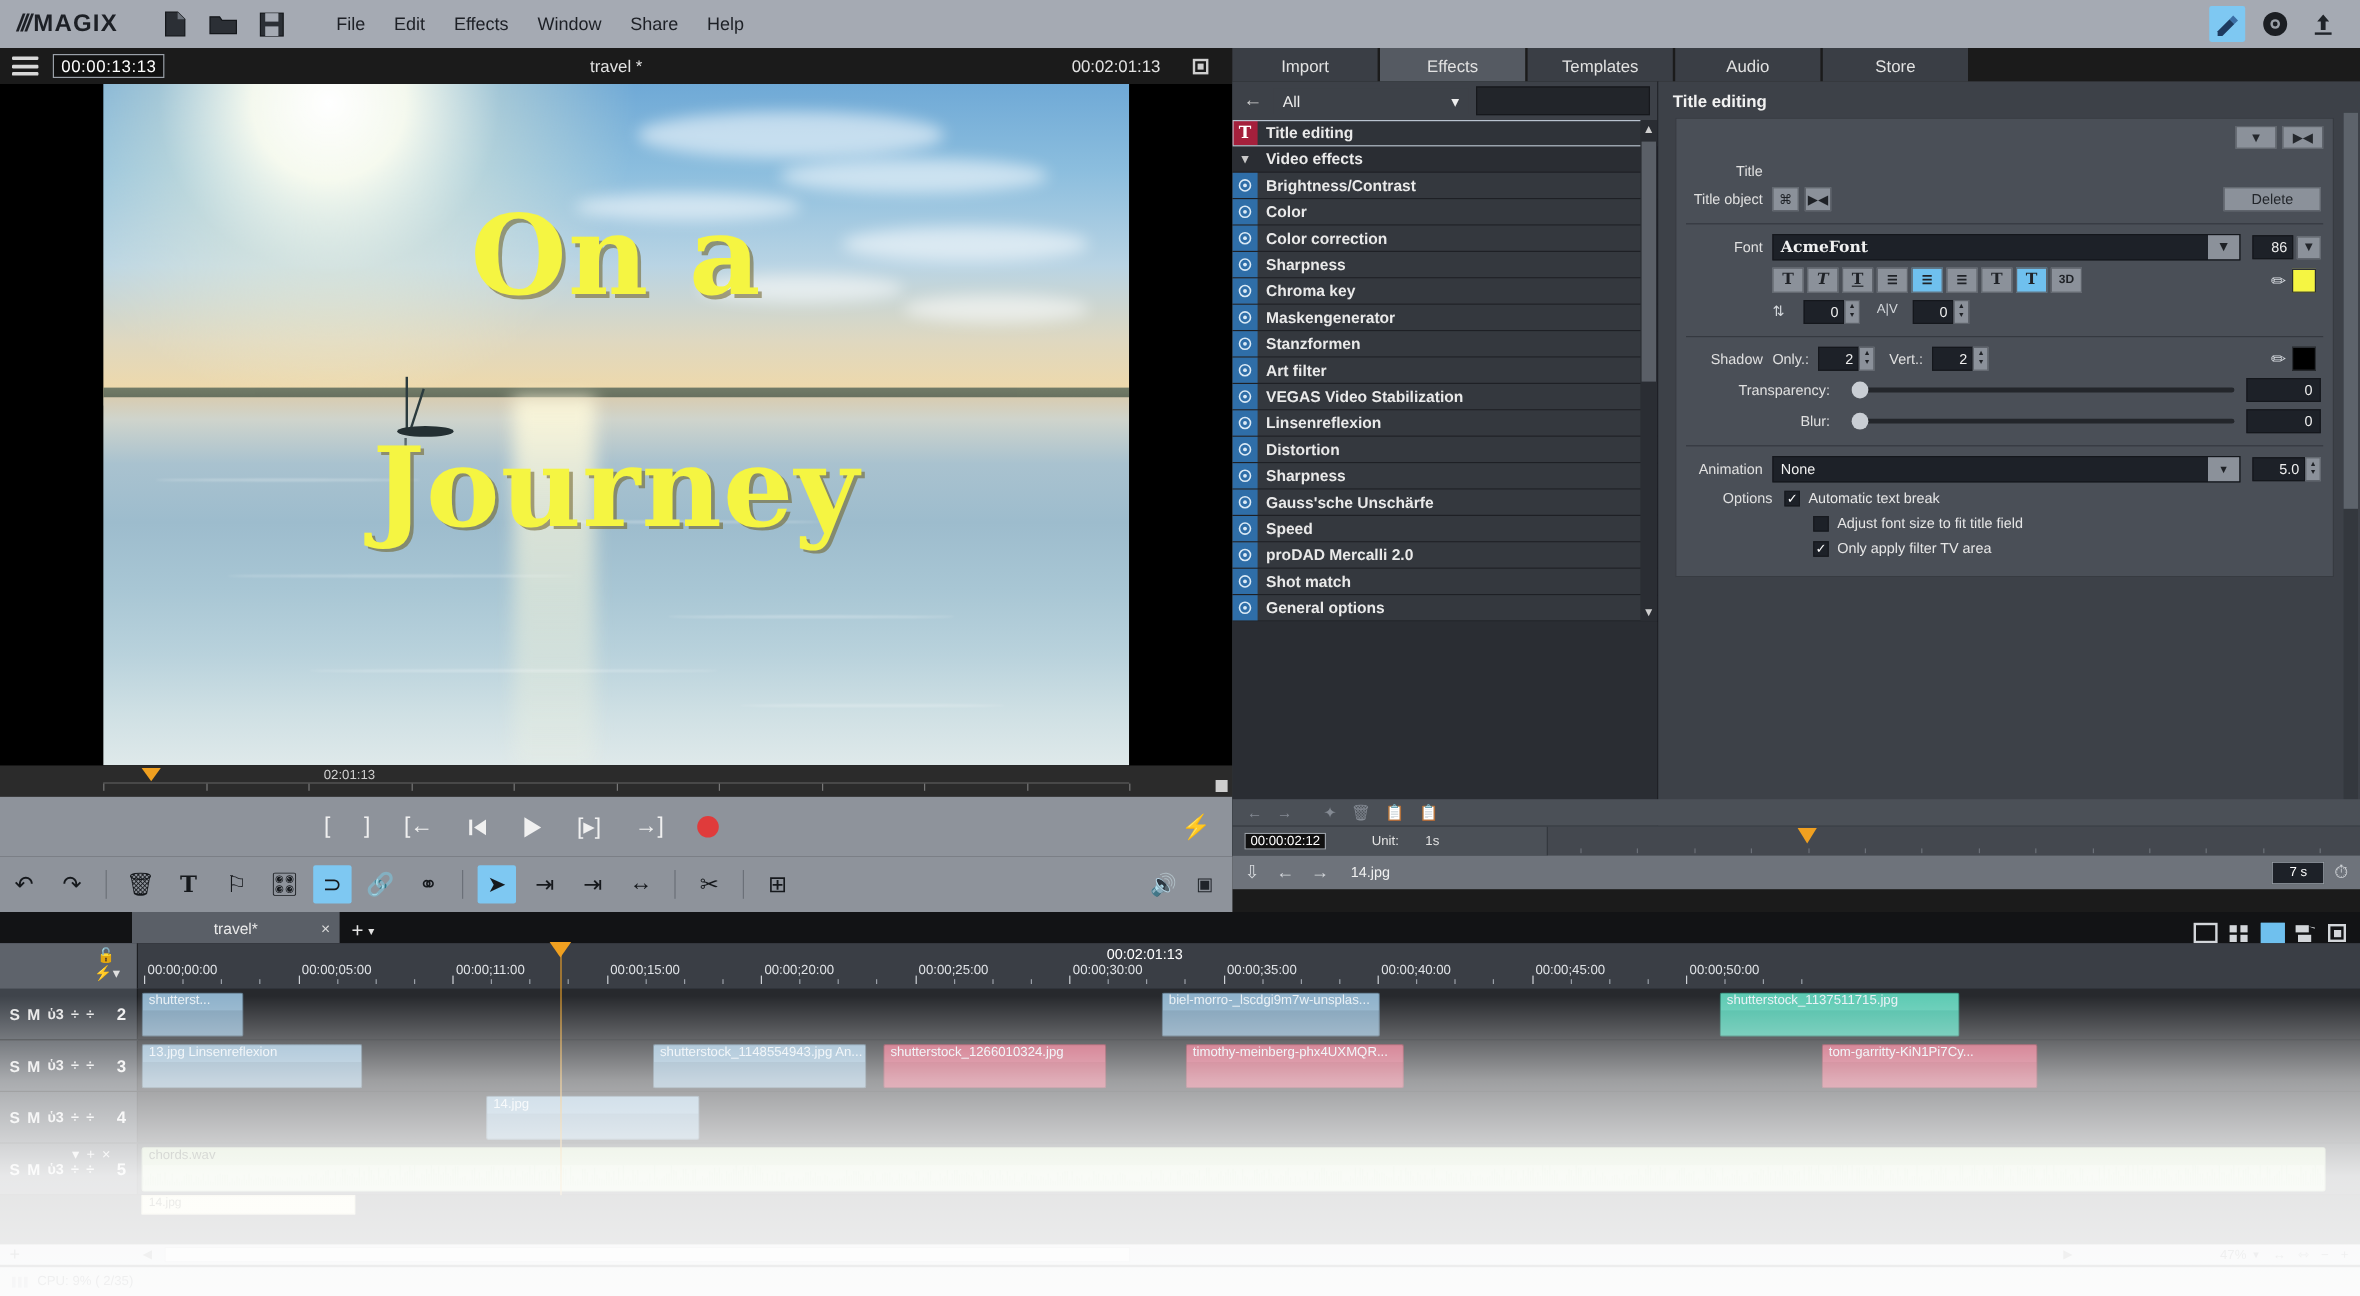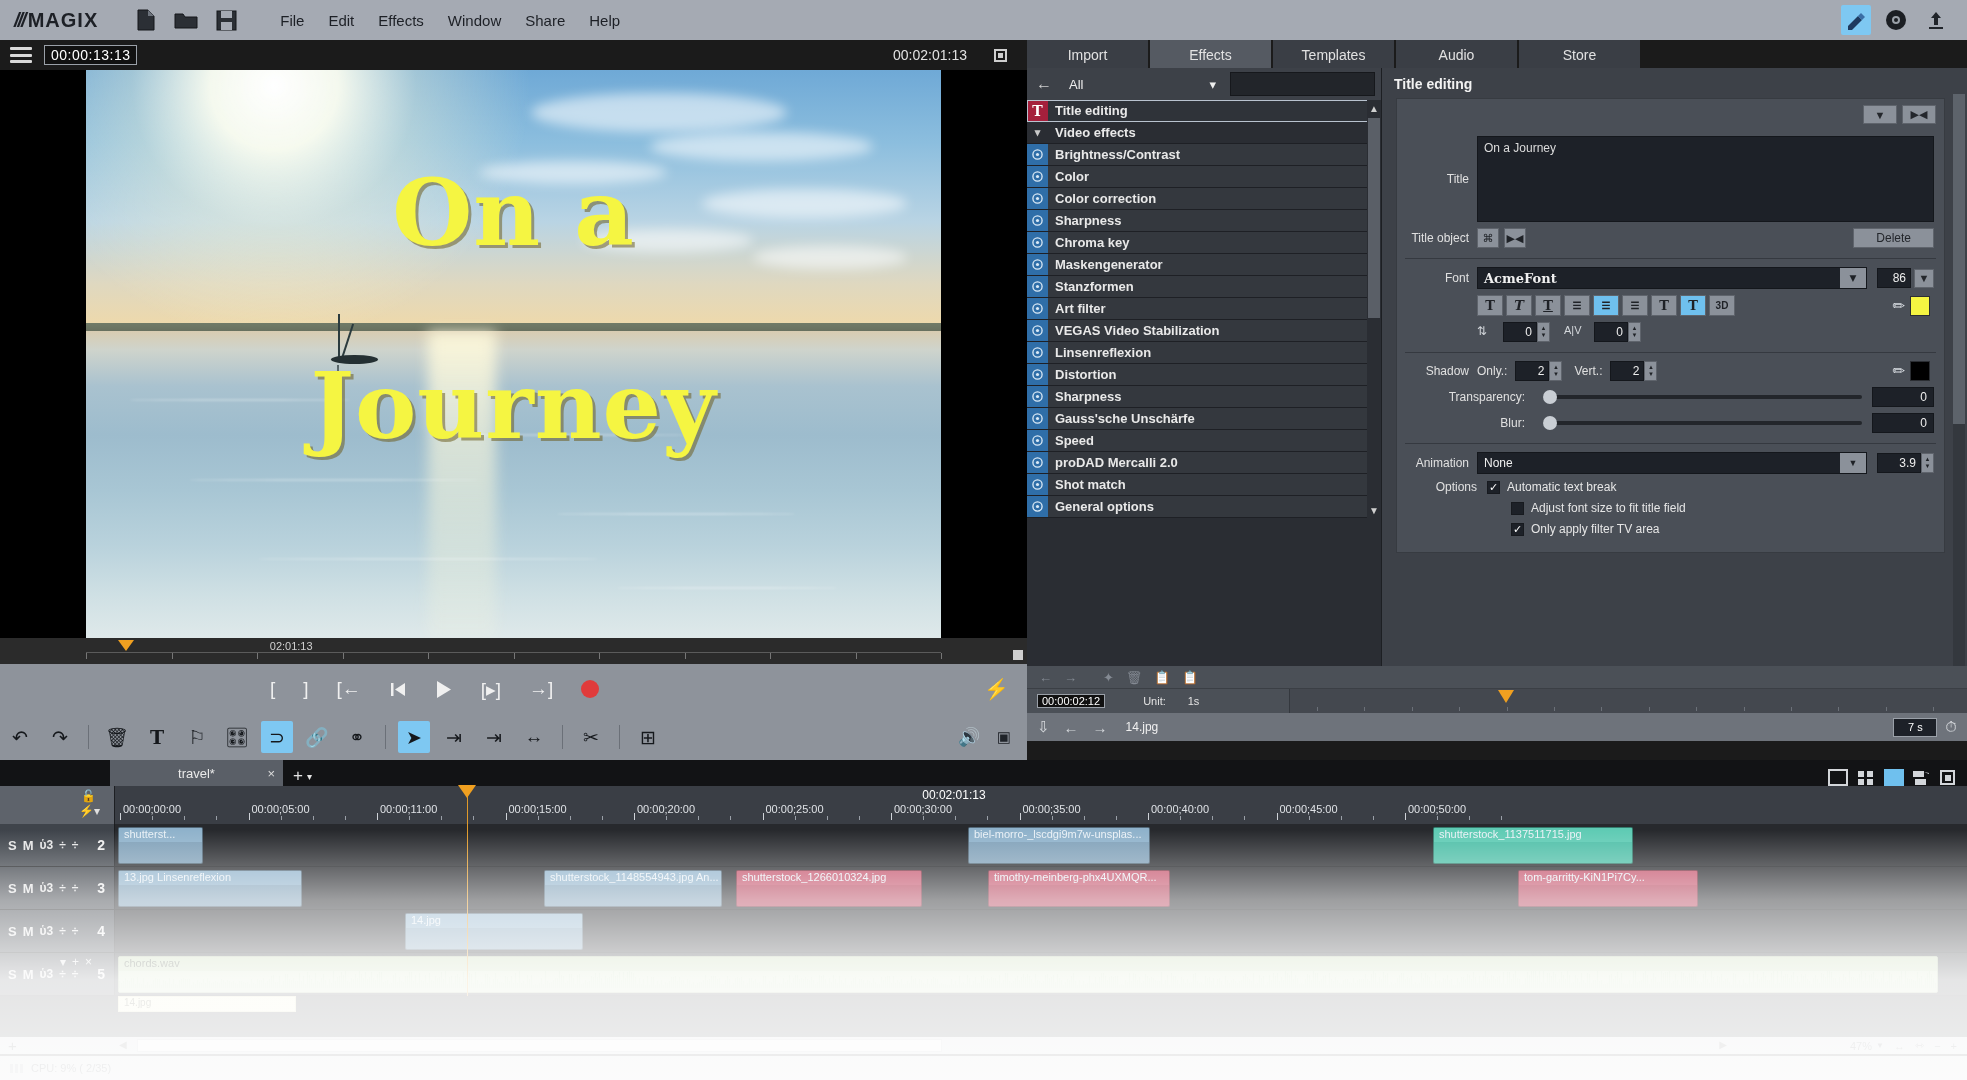--- a/index.html
+++ b/index.html
@@ -298,20 +298,21 @@
   </div>
 
   <div class="preview-pane">
     <div class="pv-header">
       <div class="hamburger">
           <i></i>
           <i></i>
           <i></i>
         </div>
       <div class="tc-box">00:00:13:13</div>
+      <div class="pv-title">travel *</div>
       <div class="pv-dur">00:02:01:13</div>
       <div class="pv-sq"></div>
     </div>
 
     <div class="video-wrap">
       <div class="video-frame">
         <div class="sky"></div>
         <div class="cloud" style="left:52%;top:4%;width:30%;height:7%;"></div>
         <div class="cloud" style="left:66%;top:11%;width:26%;height:5%;"></div>
         <div class="cloud" style="left:46%;top:16%;width:22%;height:4%;"></div>
@@ -575,21 +576,20 @@
         <div class="prop-title">Title editing</div>
         <div class="prop-card">
           <div class="prop-topbtns">
             <div class="sbtn">▼</div>
             <div class="sbtn">▶◀</div>
           </div>
 
           <div class="sec">
             <div class="row">
               <div class="lbl">Title</div>
-              <div class="ta">On a Journey</div>
             </div>
             <div class="row" style="margin-bottom:2px;">
               <div class="lbl">Title object</div>
               <div class="ibtn">⌘</div>
               <div class="ibtn">▶◀</div>
               <div class="delbtn">Delete</div>
             </div>
           </div>
 
           <div class="sec">
@@ -675,21 +675,21 @@
           </div>
 
           <div class="sec" style="border-bottom:none;">
             <div class="row">
               <div class="lbl">Animation</div>
               <div class="fontsel" style="font-family:'Liberation Sans',sans-serif;font-weight:normal;font-size:12px;">
                 <span>None</span>
                 <span class="dd">▼</span>
               </div>
               <div style="display:flex;align-items:center;margin-left:10px;">
-                <div class="numfield" style="width:44px;">3.9</div>
+                <div class="numfield" style="width:44px;">5.0</div>
                 <div class="spin">
                     <span>▲</span>
                     <span>▼</span>
                   </div>
               </div>
             </div>
             <div class="optrow" style="margin-left:24px;">
               <div class="lbl" style="width:46px;margin-right:10px;">Options</div>
               <div class="cbx">✓</div>
               <span>Automatic text break</span>

